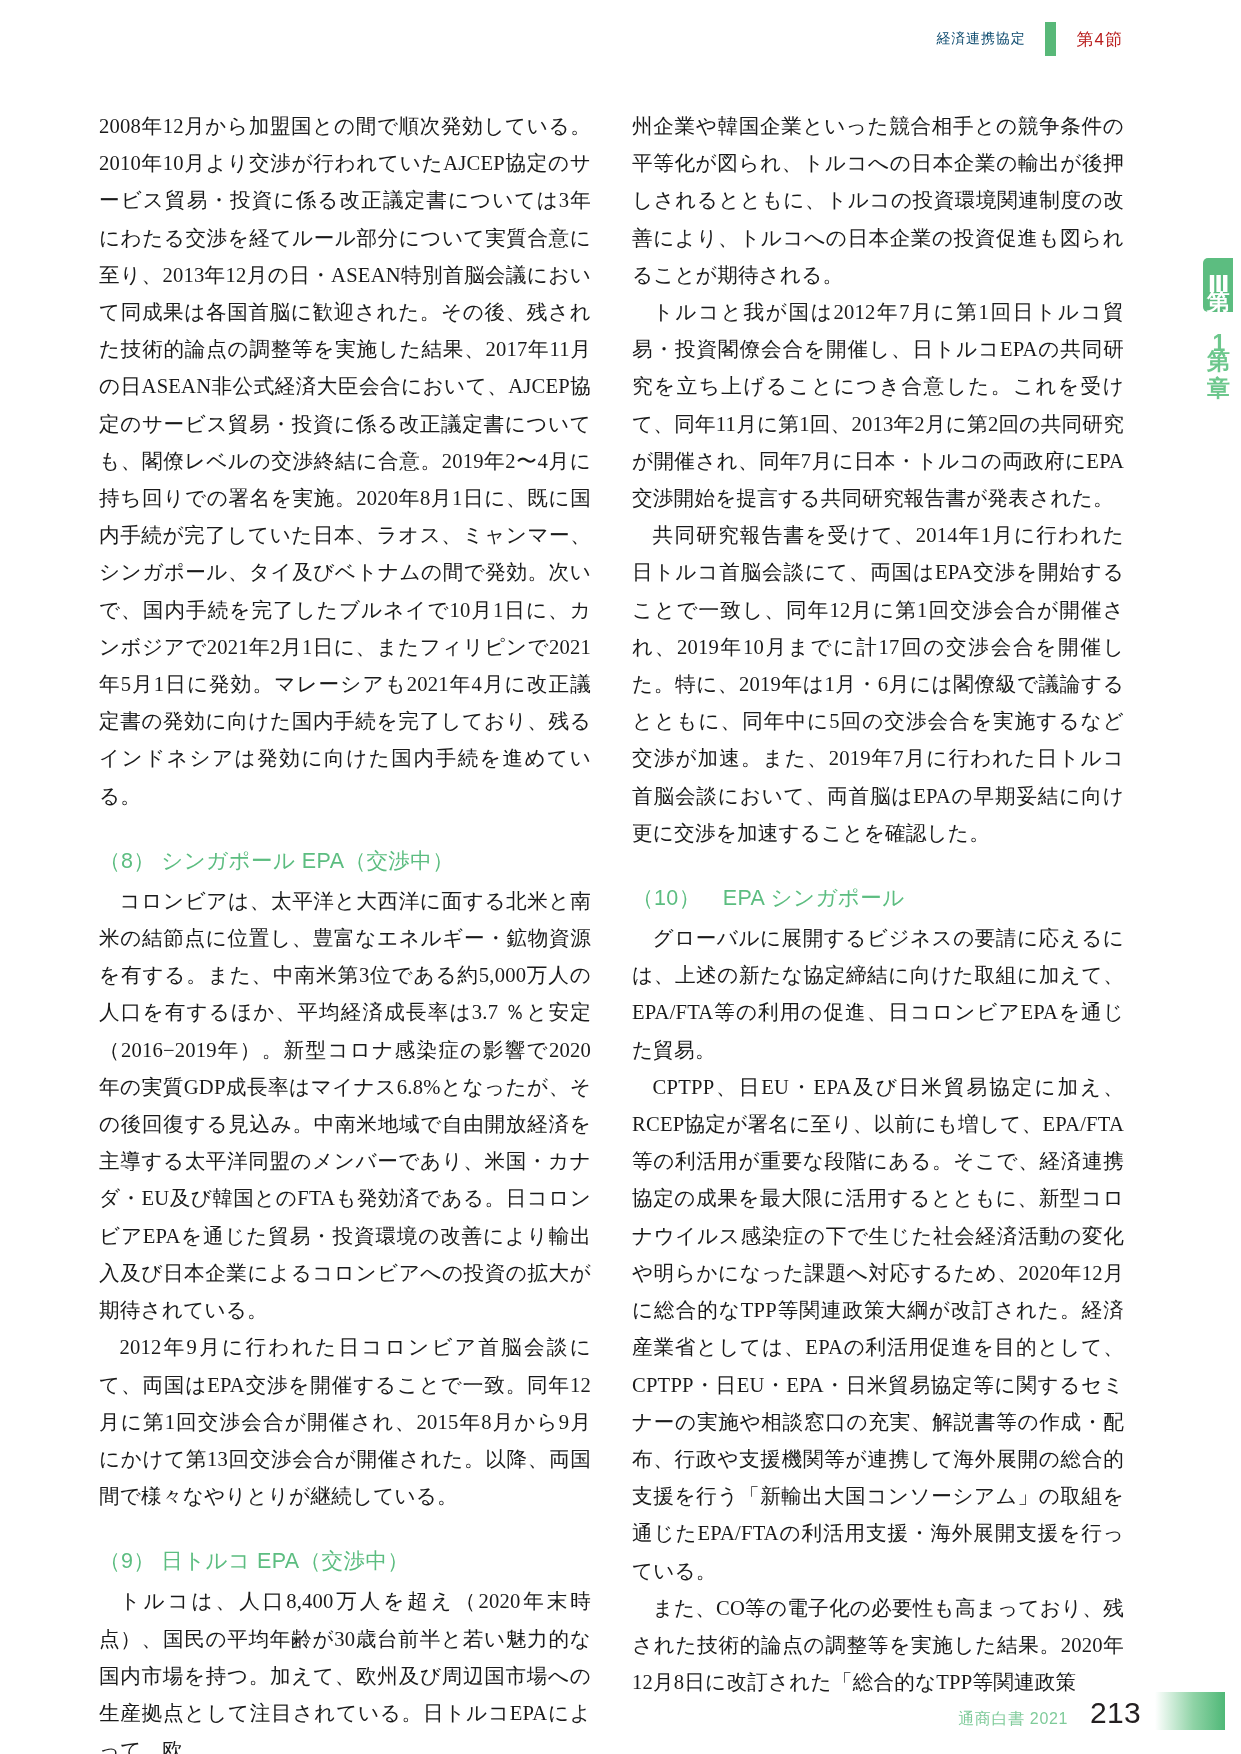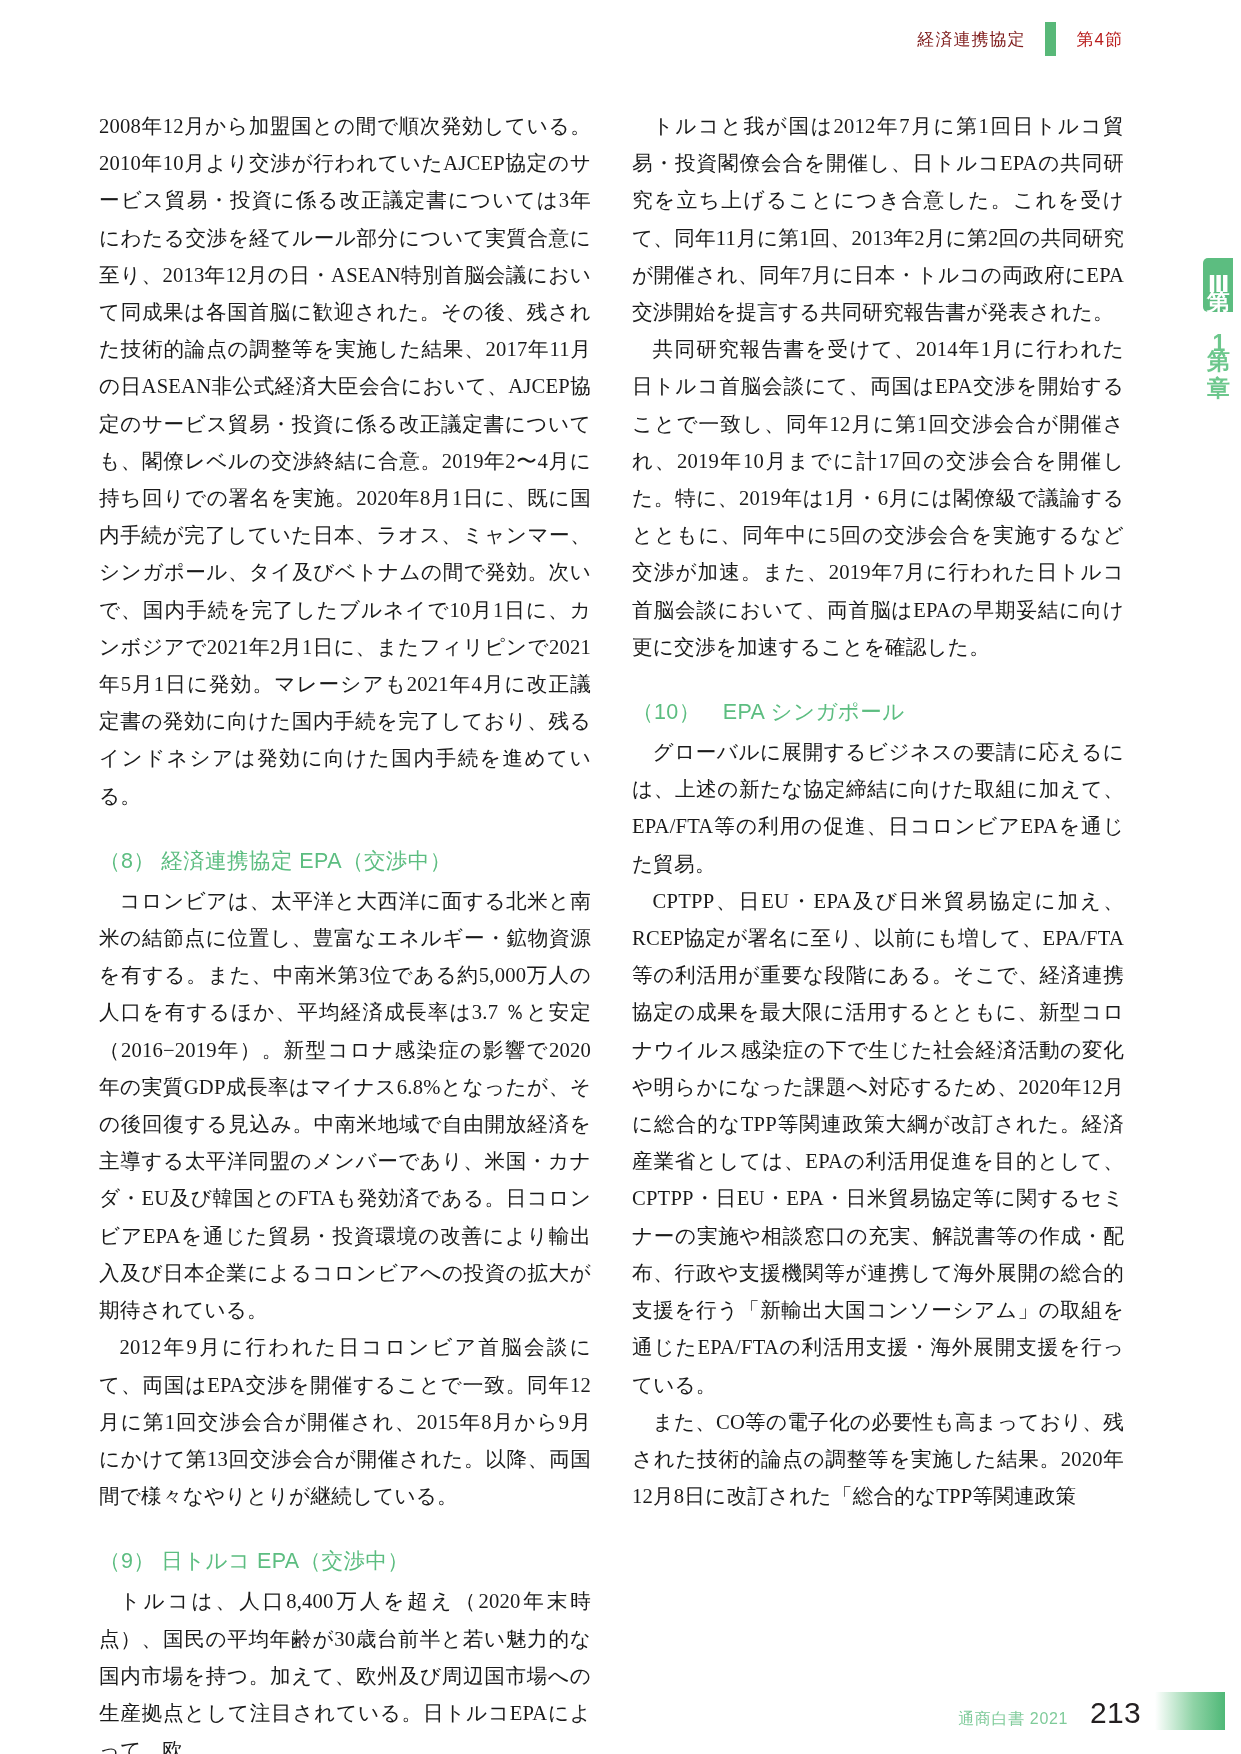--- a/index.html
+++ b/index.html
@@ -21,23 +21,23 @@
   .runhead {
     position: absolute;
     top: 22px;
     right: 118px;
     display: flex;
     align-items: center;
     height: 34px;
   }
   .runhead-section {
     font-family: Liberation Serif, serif;
-    font-size: 17px;
+    font-size: 14px;
     letter-spacing: 0.06em;
-    color: #7f1d1d;
+    color: #0c4a6e;
     white-space: nowrap;
   }
   .runhead-rule {
     width: 11px;
     height: 34px;
     background: #58b878;
     margin: 0 20px;
     flex: none;
   }
   .runhead-chapter {
@@ -177,32 +177,33 @@
     <div class="thumb-part">第Ⅲ部</div>
     <div class="thumb-chapter">第1章</div>
   </div>
 
   <div class="columns">
 
     <div class="col">
       <p class="body">2008年12月から加盟国との間で順次発効している。2010年10月より交渉が行われていたAJCEP協定のサービス貿易・投資に係る改正議定書については3年にわたる交渉を経てルール部分について実質合意に至り、2013年12月の日・ASEAN特別首脳会議において同成果は各国首脳に歓迎された。その後、残された技術的論点の調整等を実施した結果、2017年11月の日ASEAN非公式経済大臣会合において、AJCEP協定のサービス貿易・投資に係る改正議定書についても、閣僚レベルの交渉終結に合意。2019年2〜4月に持ち回りでの署名を実施。2020年8月1日に、既に国内手続が完了していた日本、ラオス、ミャンマー、シンガポール、タイ及びベトナムの間で発効。次いで、国内手続を完了したブルネイで10月1日に、カンボジアで2021年2月1日に、またフィリピンで2021年5月1日に発効。マレーシアも2021年4月に改正議定書の発効に向けた国内手続を完了しており、残るインドネシアは発効に向けた国内手続を進めている。</p>
 
       <h3 class="heading">
-        <span class="num">（8）</span><span>経済連携協定 EPA（交渉中）</span>
+        <span class="num">（8）</span><span>シンガポール EPA（交渉中）</span>
       </h3>
       <p class="body indent">コロンビアは、太平洋と大西洋に面する北米と南米の結節点に位置し、豊富なエネルギー・鉱物資源を有する。また、中南米第3位である約5,000万人の人口を有するほか、平均経済成長率は3.7 ％と安定（2016−2019年）。新型コロナ感染症の影響で2020年の実質GDP成長率はマイナス6.8%となったが、その後回復する見込み。中南米地域で自由開放経済を主導する太平洋同盟のメンバーであり、米国・カナダ・EU及び韓国とのFTAも発効済である。日コロンビアEPAを通じた貿易・投資環境の改善により輸出入及び日本企業によるコロンビアへの投資の拡大が期待されている。</p>
       <p class="body indent">2012年9月に行われた日コロンビア首脳会談にて、両国はEPA交渉を開催することで一致。同年12月に第1回交渉会合が開催され、2015年8月から9月にかけて第13回交渉会合が開催された。以降、両国間で様々なやりとりが継続している。</p>
 
       <h3 class="heading gap-before">
         <span class="num">（9）</span><span>日トルコ EPA（交渉中）</span>
       </h3>
       <p class="body indent">トルコは、人口8,400万人を超え（2020年末時点）、国民の平均年齢が30歳台前半と若い魅力的な国内市場を持つ。加えて、欧州及び周辺国市場への生産拠点として注目されている。日トルコEPAによって、欧</p>
     </div>
 
     <div class="col">
+      <p class="body">州企業や韓国企業といった競合相手との競争条件の平等化が図られ、トルコへの日本企業の輸出が後押しされるとともに、トルコの投資環境関連制度の改善により、トルコへの日本企業の投資促進も図られることが期待される。</p>
       <p class="body indent">トルコと我が国は2012年7月に第1回日トルコ貿易・投資閣僚会合を開催し、日トルコEPAの共同研究を立ち上げることにつき合意した。これを受けて、同年11月に第1回、2013年2月に第2回の共同研究が開催され、同年7月に日本・トルコの両政府にEPA交渉開始を提言する共同研究報告書が発表された。</p>
       <p class="body indent">共同研究報告書を受けて、2014年1月に行われた日トルコ首脳会談にて、両国はEPA交渉を開始することで一致し、同年12月に第1回交渉会合が開催され、2019年10月までに計17回の交渉会合を開催した。特に、2019年は1月・6月には閣僚級で議論するとともに、同年中に5回の交渉会合を実施するなど交渉が加速。また、2019年7月に行われた日トルコ首脳会談において、両首脳はEPAの早期妥結に向け更に交渉を加速することを確認した。</p>
 
       <h3 class="heading wide">
         <span class="num">（10）</span><span>EPA シンガポール</span>
       </h3>
       <p class="body indent">グローバルに展開するビジネスの要請に応えるには、上述の新たな協定締結に向けた取組に加えて、EPA/FTA等の利用の促進、日コロンビアEPAを通じた貿易。</p>
       <p class="body indent">CPTPP、日EU・EPA及び日米貿易協定に加え、RCEP協定が署名に至り、以前にも増して、EPA/FTA等の利活用が重要な段階にある。そこで、経済連携協定の成果を最大限に活用するとともに、新型コロナウイルス感染症の下で生じた社会経済活動の変化や明らかになった課題へ対応するため、2020年12月に総合的なTPP等関連政策大綱が改訂された。経済産業省としては、EPAの利活用促進を目的として、CPTPP・日EU・EPA・日米貿易協定等に関するセミナーの実施や相談窓口の充実、解説書等の作成・配布、行政や支援機関等が連携して海外展開の総合的支援を行う「新輸出大国コンソーシアム」の取組を通じたEPA/FTAの利活用支援・海外展開支援を行っている。</p>
       <p class="body indent">また、CO等の電子化の必要性も高まっており、残された技術的論点の調整等を実施した結果。2020年12月8日に改訂された「総合的なTPP等関連政策</p>
     </div>

